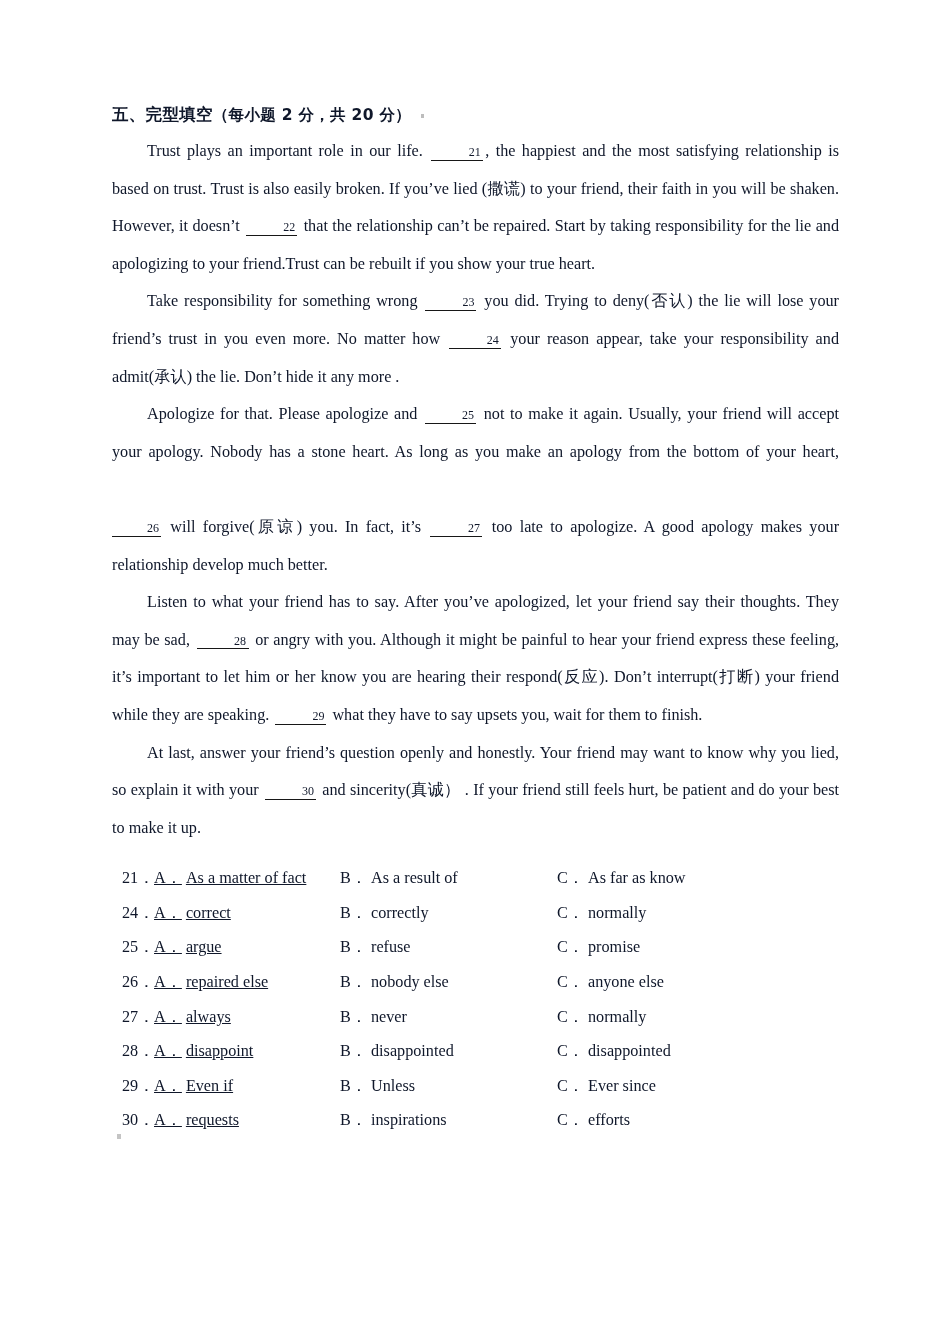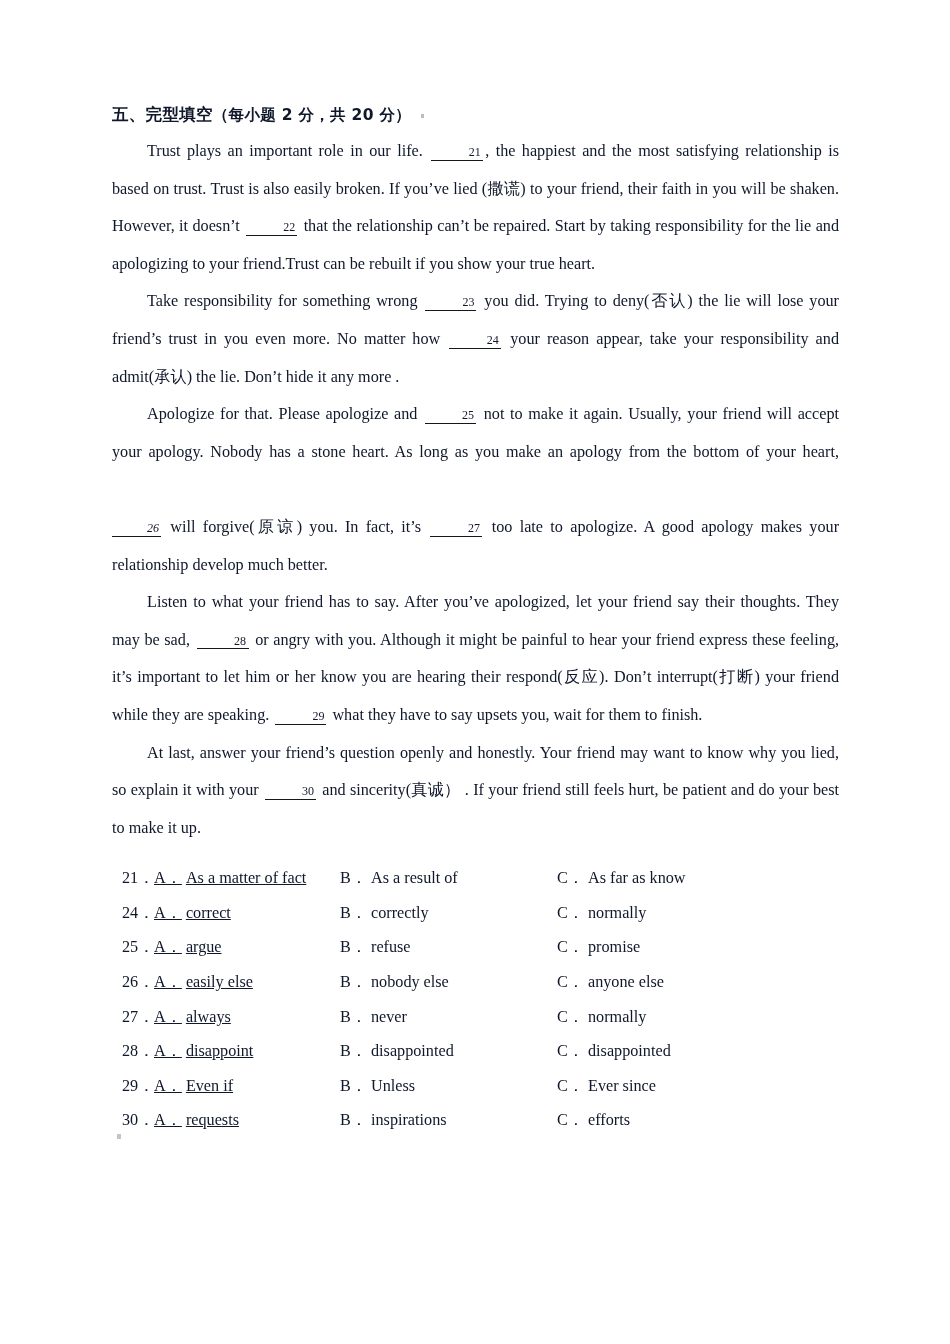--- a/index.html
+++ b/index.html
@@ -69,21 +69,21 @@
     text-align: center;
     line-height: 1.05;
     padding: 0 2px 1px 2px;
     margin: 0 2px;
     font-size: 12px;
     vertical-align: baseline;
   }
   .blank.w1 { min-width: 48px; }
   .blank.w2 { min-width: 42px; }
   .blank.w3 { min-width: 44px; }
-  .blank.lead { margin-left: 0; min-width: 44px; text-align: left; padding-left: 0; font-style: italic; }
+  .blank.lead { margin-left: 0; min-width: 44px; text-align: left; padding-left: 0; }
 
   
   .choices {
     margin-top: 20px;
   }
   .choice-row {
     position: relative;
     height: 34.6px;
     font-size: 16.2px;
     white-space: nowrap;
@@ -149,21 +149,21 @@
 
       <div class="choice-row">
         <span class="q-num">25．</span>
         <span class="opt col-a"><span class="opt-letter">A．</span><span>argue</span></span>
         <span class="opt col-b"><span class="opt-letter">B．</span><span>refuse</span></span>
         <span class="opt col-c"><span class="opt-letter">C．</span><span>promise</span></span>
       </div>
 
       <div class="choice-row">
         <span class="q-num">26．</span>
-        <span class="opt col-a"><span class="opt-letter">A．</span><span>easily else</span></span>
+        <span class="opt col-a"><span class="opt-letter">A．</span><span>repaired else</span></span>
         <span class="opt col-b"><span class="opt-letter">B．</span><span>nobody else</span></span>
         <span class="opt col-c"><span class="opt-letter">C．</span><span>anyone else</span></span>
       </div>
 
       <div class="choice-row">
         <span class="q-num">27．</span>
         <span class="opt col-a"><span class="opt-letter">A．</span><span>always</span></span>
         <span class="opt col-b"><span class="opt-letter">B．</span><span>never</span></span>
         <span class="opt col-c"><span class="opt-letter">C．</span><span>normally</span></span>
       </div>

